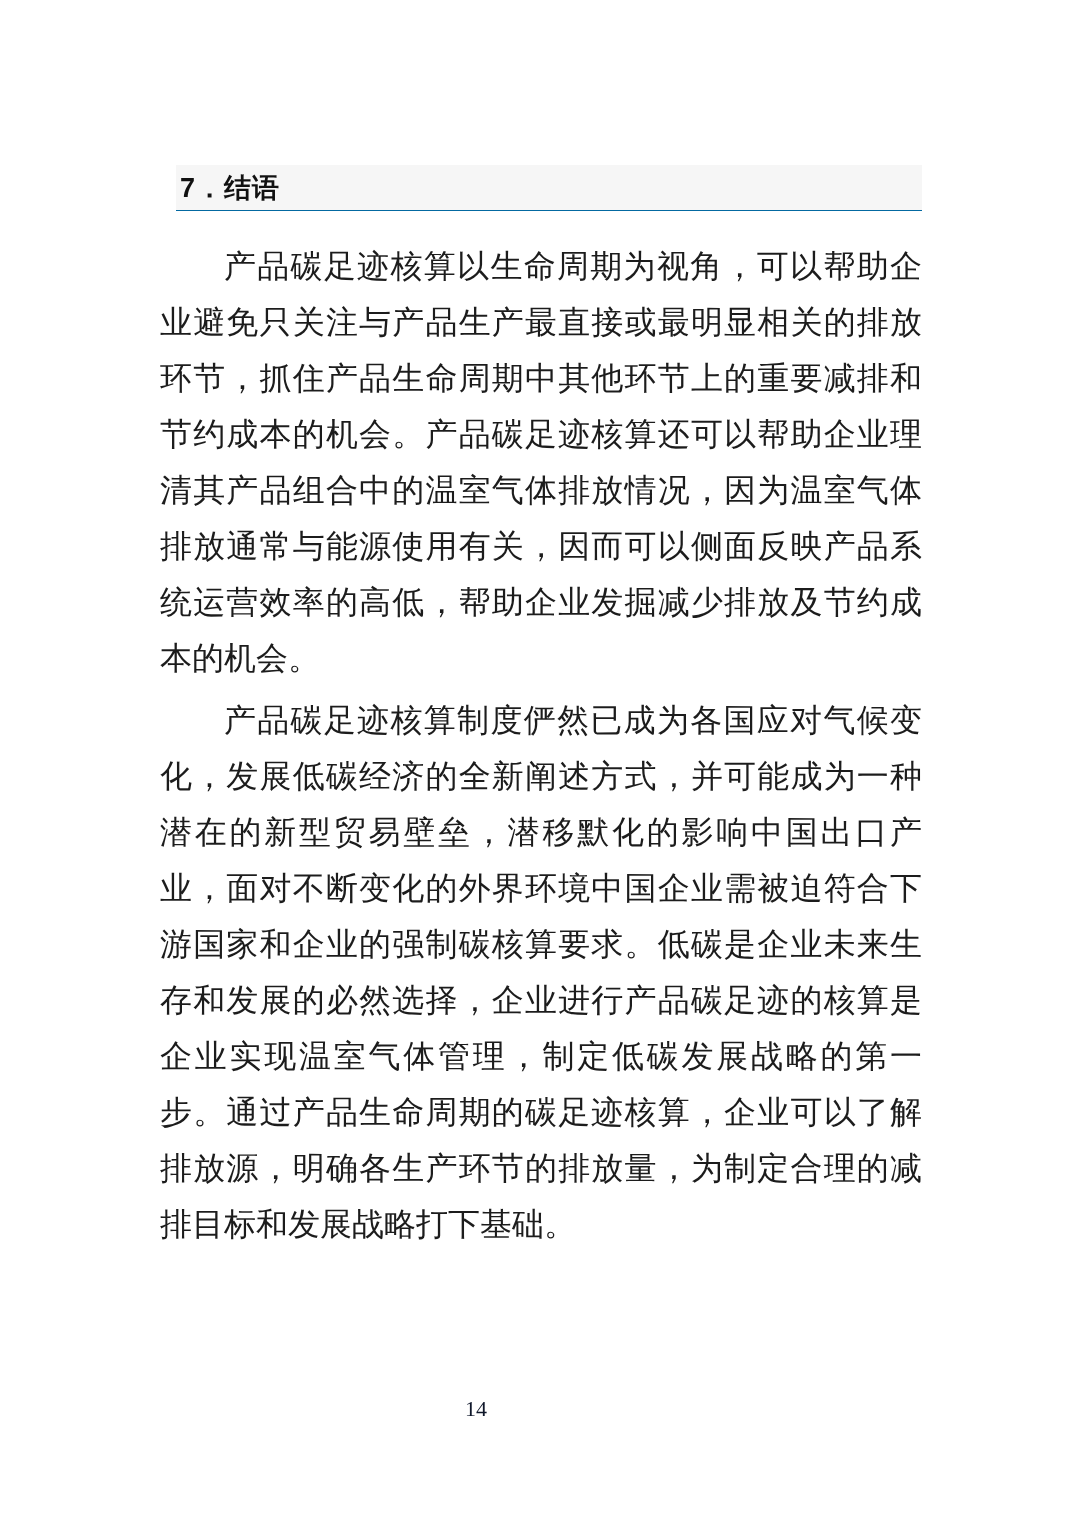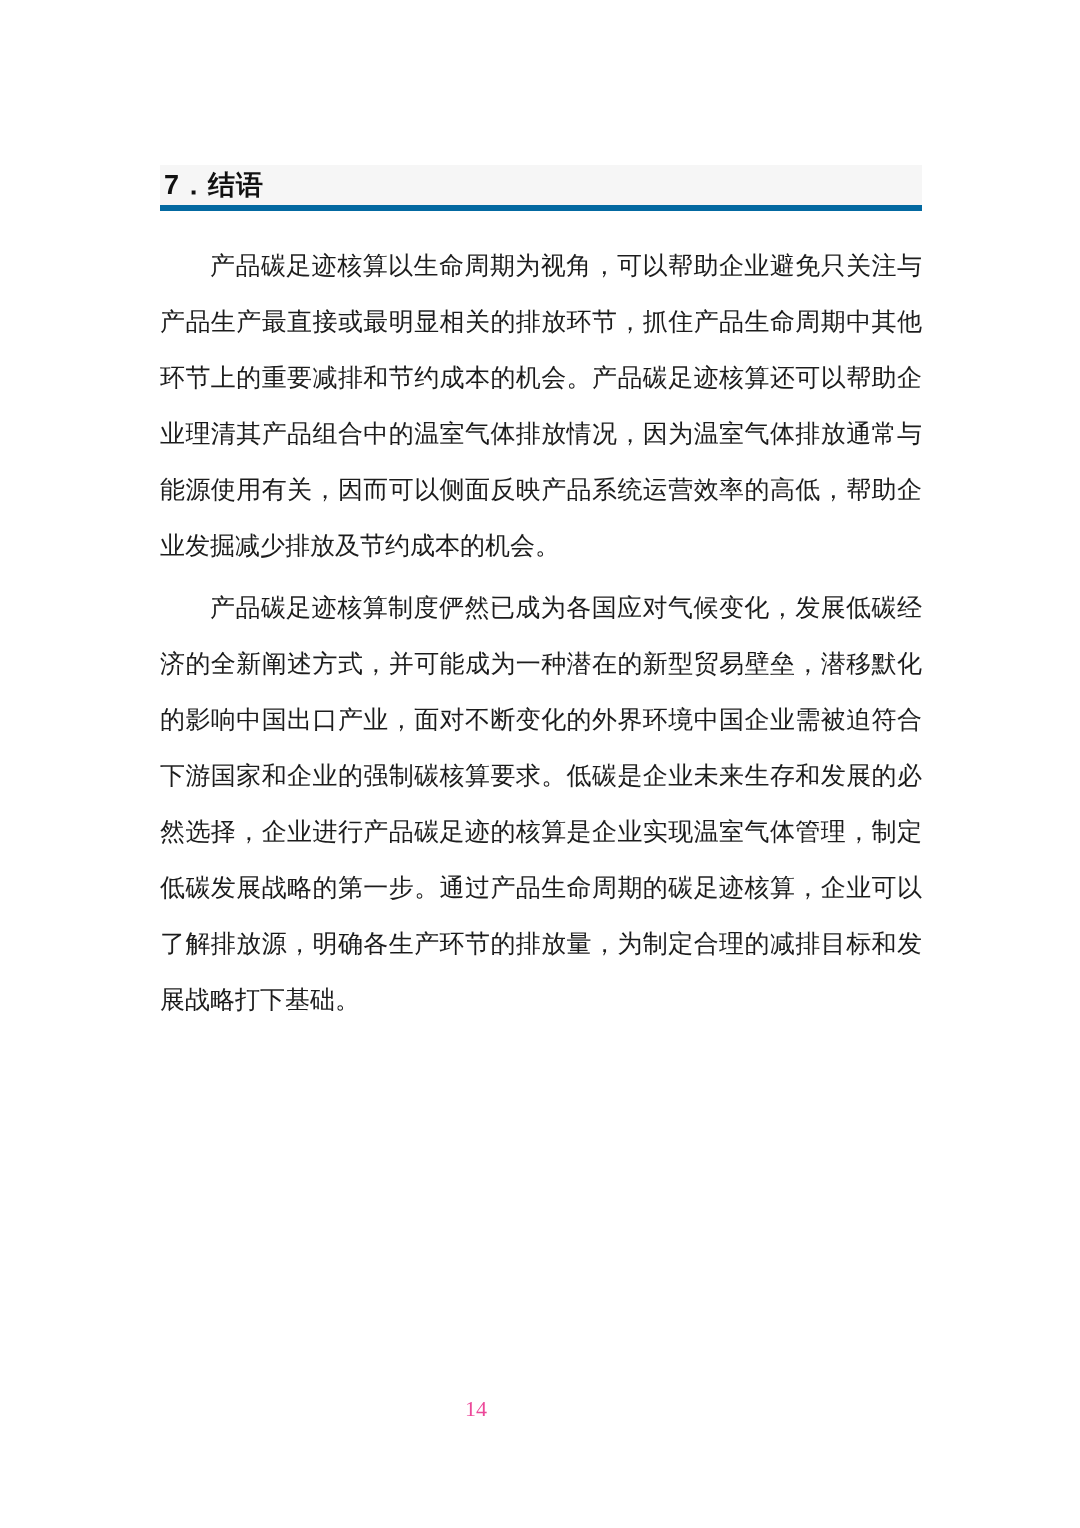--- a/index.html
+++ b/index.html
@@ -19,56 +19,57 @@
   .content {
     position: absolute;
     left: 160px;
     top: 0;
     width: 762px;
   }
   .heading-bar {
     margin-top: 165px;
     height: 46px;
     background: #f6f6f6;
-    border-bottom: 6px solid #0369a1;
+    border-bottom: 1px solid #0369a1;
     display: flex;
     align-items: center;
     padding-left: 4px;
     box-sizing: border-box;
+    margin-left: 16px;
   }
   .heading-text {
     font-family: "Liberation Sans", "DejaVu Sans", sans-serif;
     font-weight: 700;
     font-size: 27px;
     color: #111111;
     letter-spacing: 1px;
   }
   .body-text {
     margin-top: 27px;
   }
   .para {
     margin: 0;
-    font-size: 25px;
+    font-size: 32px;
     line-height: 56px;
     text-align: justify;
     text-justify: inter-ideograph;
     text-indent: 2em;
     color: #1c1c1c;
   }
   .para + .para {
     margin-top: 6px;
   }
   .page-number {
     position: absolute;
     left: 0;
     top: 1396px;
     width: 952px;
     text-align: center;
     font-size: 22px;
-    color: #ec4899;
+    color: #0f172a;
   }
 </style>
 </head>
 <body>
 
 <div class="page">
   <div class="content">
 
     <div class="heading-bar">
       <span class="heading-text">7．结语</span>

